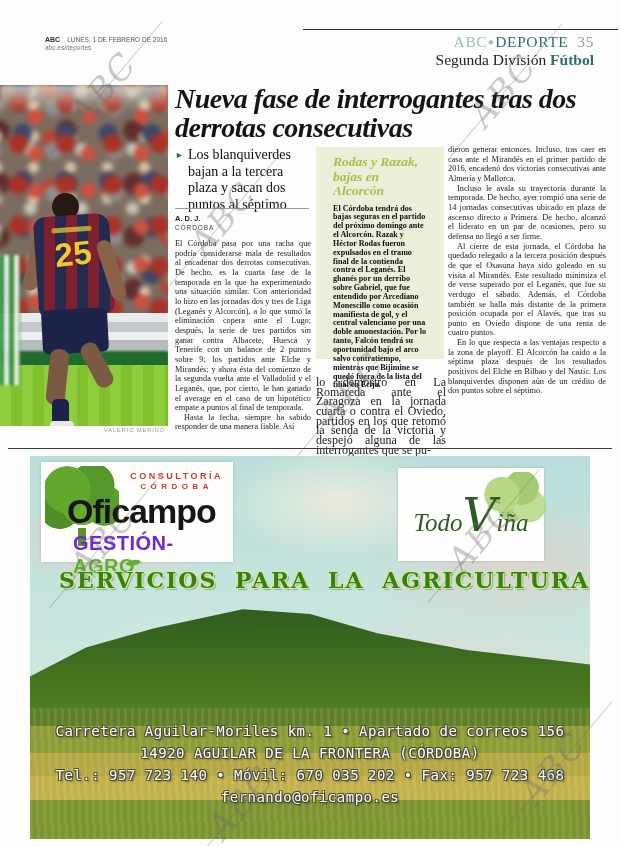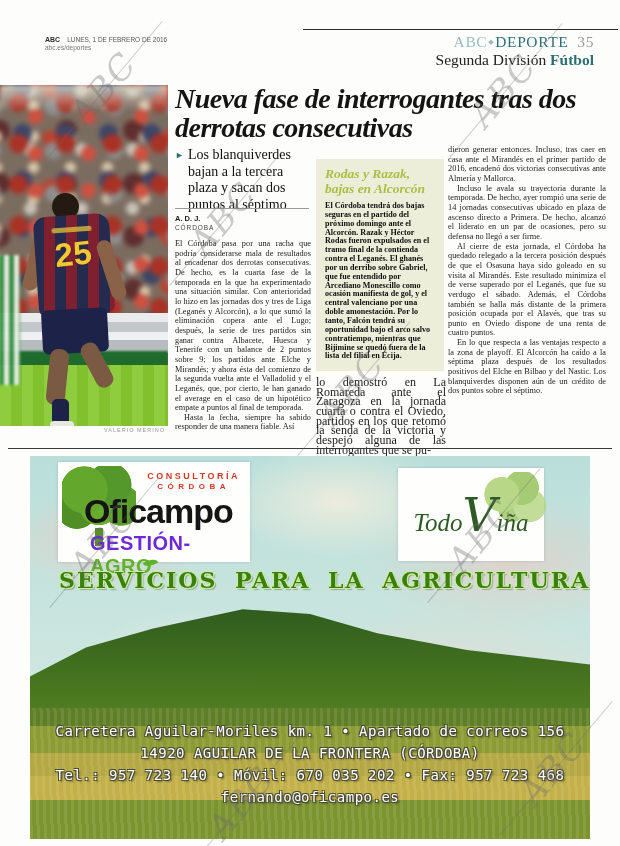--- a/index.html
+++ b/index.html
@@ -78,37 +78,37 @@
   .sf-arrow { color:#2e6f74; font-size:9px; line-height:17px; flex:0 0 auto; }
   .byline-rule { position:absolute; left:175px; top:208px; width:134px; height:1px; background:#9a9a9a; }
   .byline { position:absolute; left:175px; top:214px; font-family:Liberation Sans, sans-serif;
             font-size:7.5px; font-weight:bold; color:#1f1f1f; }
   .dateline { position:absolute; left:175px; top:224px; font-family:"Liberation Sans", sans-serif;
               font-size:6.5px; letter-spacing:.9px; color:#3d3d3d; }
   .body-col p { margin:0; text-align:justify; }
   .col1 { position:absolute; left:175px; top:239px; width:136px; font-size:8.3px; line-height:9.65px; color:#1b1b1b; }
   .indent { text-indent:9px; }
   .green-box { position:absolute; left:316px; top:147px; width:128px; height:212px;
-    background:#edeeda; padding:8px 9px; box-sizing:border-box;margin-top:12px; }
+    background:#edeeda; padding:8px 17px; box-sizing:border-box; }
   .gb-title { margin:0 0 6px 0; font-size:13.5px; line-height:14.5px; font-style:italic; font-weight:bold; color:#a9bf43; }
   .gb-body { margin:0; font-size:8.1px; line-height:8.85px; font-weight:bold; color:#0e0e0e; }
   .col2cont { position:absolute; left:316px; top:378px; width:130px; font-size:12px; line-height:9.65px; color:#1b1b1b; }
   .col3 { position:absolute; left:448px; top:145px; width:158px; font-size:8.3px; line-height:9.65px; color:#1b1b1b; }
   .ad-sep { position:absolute; left:8px; top:448px; width:604px; height:1px; background:#3a3a3a; }
 
   
   .ad { position:absolute; left:30px; top:456px; width:560px; height:383px; overflow:hidden; background:#cfe6de; }
   .sky { position:absolute; inset:0; background:
       radial-gradient(150px 70px at 14% 22%, rgba(238,203,193,.75), transparent 70%),
       radial-gradient(170px 80px at 55% 12%, rgba(247,239,221,.8), transparent 70%),
       radial-gradient(210px 95px at 86% 28%, rgba(233,204,196,.65), transparent 70%),
       radial-gradient(190px 95px at 33% 58%, rgba(248,241,229,.7), transparent 75%),
       radial-gradient(220px 110px at 75% 60%, rgba(236,216,206,.6), transparent 75%),
       linear-gradient(180deg,#badfdb,#cde6df 55%, #e0ecd8); }
-  .logo-ofi { position:absolute; left:28px; top:6px; width:192px; height:100px; background:#fefefc;
+  .logo-ofi { position:absolute; left:11px; top:6px; width:192px; height:100px; background:#fefefc;
               box-shadow:0 0 3px rgba(0,0,0,.15); }
   .tree { position:absolute; left:4px; top:4px; width:74px; height:84px; }
   .tree-crown { position:absolute; left:0; top:0; width:74px; height:68px; background:
       radial-gradient(circle at 30% 35%, #63a82c 0 34%, transparent 35%),
       radial-gradient(circle at 64% 28%, #54972a 0 32%, transparent 33%),
       radial-gradient(circle at 50% 58%, #67ad2e 0 36%, transparent 37%),
       radial-gradient(circle at 20% 62%, #4f8f26 0 28%, transparent 29%),
       radial-gradient(circle at 80% 58%, #5aa02a 0 28%, transparent 29%); }
   .tree-trunk { position:absolute; left:33px; top:62px; width:8px; height:18px; background:#5a9028; }
   .ofi-tagline { position:absolute; right:10px; top:9px; text-align:center;

